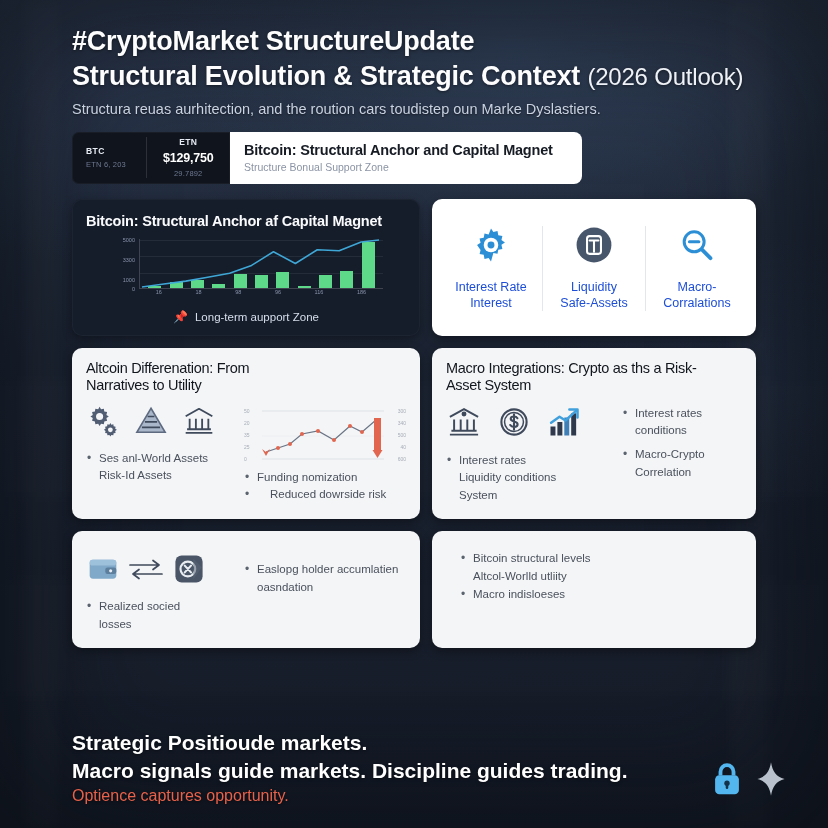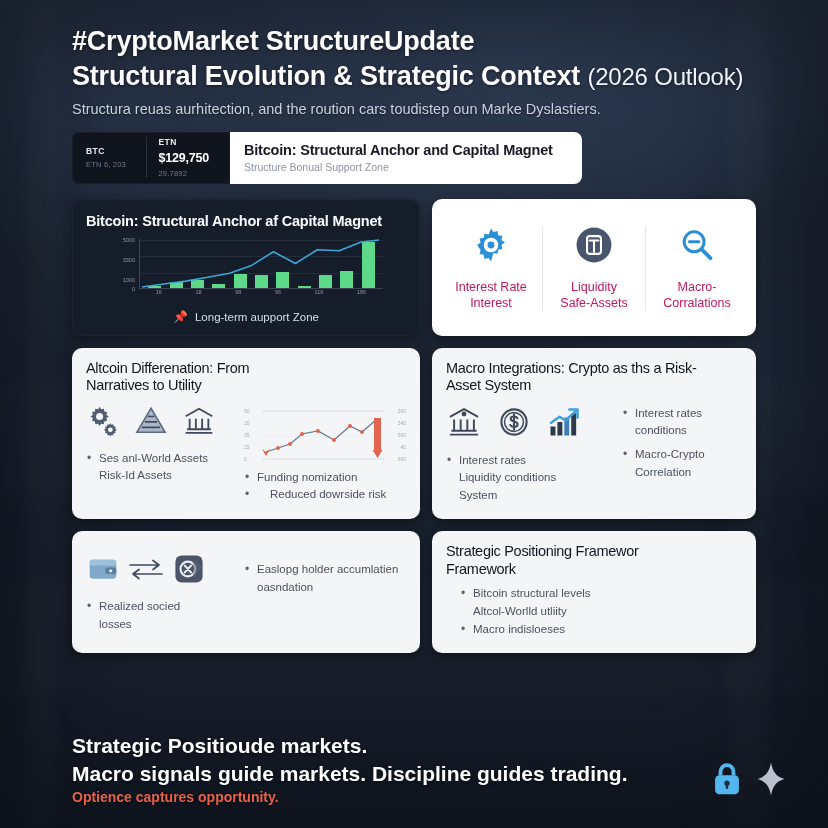--- a/index.html
+++ b/index.html
@@ -35,21 +35,21 @@
   .hl2 { font-size: 27px; font-weight: bold; color:#fdfdfe; letter-spacing:-0.2px; line-height:1.2; margin-top:2px; text-shadow:0 1px 3px rgba(0,0,0,.45);}
   .hl2 .sub { font-weight: normal; font-size: 24px; color:#eef1f6; }
   .deck { margin-top: 8px; font-size: 14.5px; color:#c9d2e0; line-height:1.35; text-shadow:0 1px 2px rgba(0,0,0,.5);}
   .sect { margin-top: 13px; font-size: 17px; font-weight: bold; color:#f2f5fa; text-shadow:0 1px 3px rgba(0,0,0,.5);}
 
   
   .ticker { margin-top: 12px; display:flex; align-items:stretch; height:52px; width: 510px; }
   .tk-dark { background:#10141d; border-radius:7px 0 0 7px; display:flex; align-items:center; padding: 0 12px 0 14px; gap:0; flex: 0 0 158px;
              box-shadow: inset 0 0 0 1px rgba(255,255,255,0.04); }
   .tk-col { display:flex; flex-direction:column; justify-content:center; gap:4px; flex:1; }
-  .tk-col.r { align-items:flex-start; padding-left:12px; border-left:1px solid rgba(255,255,255,0.12); }
+  .tk-col.r { align-items:center; padding-left:12px; border-left:1px solid rgba(255,255,255,0.12); }
   .tk-sym { font-size:8.5px; font-weight:bold; color:#e7ecf4; letter-spacing:.4px;}
   .tk-sub { font-size:7.5px; color:#6d7891; letter-spacing:.2px;}
   .tk-price { font-size:12.5px; font-weight:bold; color:#ffffff; letter-spacing:-.2px;}
   .tk-white { flex:1; background:#ffffff; border-radius:0 8px 8px 0; padding: 12px 14px; display:flex; flex-direction:column; justify-content:center; }
   .tk-title { font-size:14.5px; font-weight:bold; color:#161b24; letter-spacing:-.2px;}
   .tk-note { font-size:10.5px; color:#8b94a4; margin-top:3px;}
 
   
   .grid { margin-top: 15px; display:grid; grid-template-columns: 1fr 1fr; gap:12px 12px; }
 
@@ -70,42 +70,42 @@
   .bar { width:13px; background:#5ed98a; }
   .xax { position:absolute; left:30px; right:4px; bottom:0; height:12px; display:flex; justify-content:space-around; }
   .xax span { font-size:5.5px; color:#8894ab; }
   .legend { margin-top:9px; display:flex; align-items:center; justify-content:center; gap:7px; font-size:11.5px; color:#d6deec;}
   .pin { color:#4aa8e0; font-size:12px; }
 
   
   .icons3 { display:flex; height:100%; align-items:center; padding: 16px 8px 14px 8px;}
   .ic-cell { flex:1; display:flex; flex-direction:column; align-items:center; gap:11px; padding:0 6px;}
   .ic-cell + .ic-cell { border-left:1px solid #e3e6ea;}
-  .ic-lab { text-align:center; font-size:12.5px; color:#be185d; line-height:1.28;}
+  .ic-lab { text-align:center; font-size:12.5px; color:#1d4ed8; line-height:1.28;}
 
   
   .fc { padding:12px 14px 13px 14px; height:100%; display:flex; flex-direction:column;}
   .fc-t { font-size:14.5px; font-weight:normal; color:#12161d; line-height:1.2; letter-spacing:-.3px;}
   .fc-body { display:flex; gap:8px; margin-top:9px; flex:1;}
   .fc-col { display:flex; flex-direction:column;}
   .ic-row { display:flex; gap:14px; align-items:center;}
   ul.bl { list-style:none; margin-top:9px;}
   ul.bl li { position:relative; padding-left:13px; font-size:11.5px; color:#4a515d; line-height:1.38; margin-bottom:2px;}
   ul.bl li.b::before { content:"•"; position:absolute; left:1px; top:-1px; color:#5b636f; font-size:12px;}
   ul.bl li.nb { padding-left:13px; }
 
   
   .mini { position:relative; width:162px; height:58px; margin-top:2px;}
   .mini .mlab { position:absolute; font-size:5px; color:#a7adb8; }
 
   
   .footer { position:absolute; left:72px; right:40px; bottom:22px; }
   .f1 { font-size:21px; font-weight:bold; color:#ffffff; line-height:1.32; text-shadow:0 1px 3px rgba(0,0,0,.5);}
   .f2 { font-size:21px; font-weight:bold; color:#ffffff; line-height:1.32; text-shadow:0 1px 3px rgba(0,0,0,.5);}
-  .f3 { font-size:14px; font-weight:bold; color:#e8614a; line-height:1.32; text-shadow:0 1px 3px rgba(0,0,0,.5);}
+  .f3 { font-size:16px; font-weight:normal; color:#e8614a; line-height:1.32; text-shadow:0 1px 3px rgba(0,0,0,.5);}
   .fic { position:absolute; right:0; bottom:4px; display:flex; align-items:center; gap:10px;}
 </style>
 </head>
 <body>
 
 <div class="bg"></div>
 <div class="vig"></div>
 
 <div class="page">
 
@@ -397,24 +397,20 @@
               <li class="b">Easlopg holder accumlatien</li>
               <li class="nb">oasndation</li>
             </ul>
           </div>
         </div>
       </div>
     </div>
 
     <div class="card-white">
       <div class="fc">
-        <div class="fc-t">
-          <div>Strategic Positioning Framewor</div>
-          <div>Framework</div>
-        </div>
         <ul class="bl" style="margin-top:8px; padding-left:14px">
           <li class="b">Bitcoin structural levels</li>
           <li class="nb">Altcol-Worlld utliity</li>
           <li class="b">Macro indisloeses</li>
         </ul>
       </div>
     </div>
 
   </div>
 

